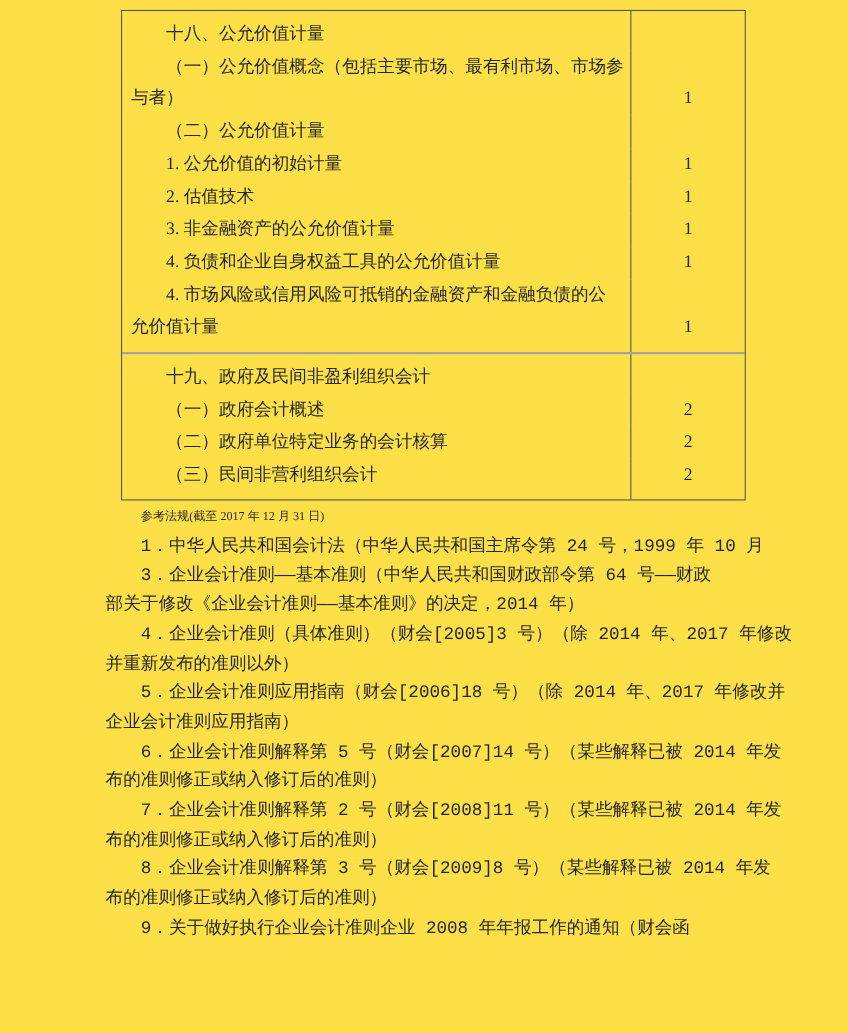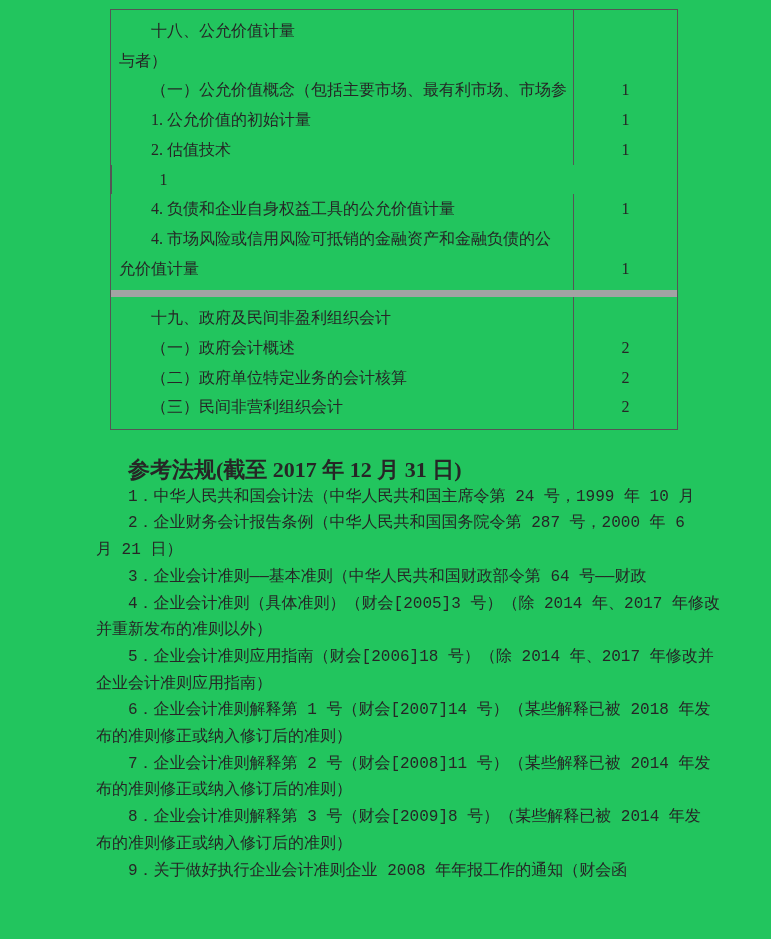--- a/index.html
+++ b/index.html
@@ -1,38 +1,38 @@
 <!DOCTYPE html>
 <html><head>
 <meta charset="utf-8">
 <style>
   html, body { margin: 0; padding: 0; }
   .page {
     position: relative;
     width: 771px;
     height: 939px;
-    background: #22c55e;
+    background: #fde047;
     overflow: hidden;
     font-family: "Liberation Serif", "DejaVu Serif", serif;
     color: #262626;
   }
 
   
   .syllabus-table {
     position: absolute;
     left: 110px;
     top: 9px;
     width: 568px;
     box-sizing: border-box;
     border: 1px solid #555555;
     font-size: 16px;
     line-height: 29.7px;
   }
   .t-section { width: 100%; }
-  .t-section + .t-section { border-top: 7px solid #a3a3a3; }
+  .t-section + .t-section { border-top: 2px solid #a3a3a3; }
   .t-row { display: flex; align-items: stretch; }
   .t-cell-content {
     flex: 1 1 auto;
     min-width: 0;
     padding-left: 8px;
     padding-right: 4px;
     box-sizing: border-box;
   }
   .t-line { white-space: nowrap; }
   .t-line.indent { text-indent: 32px; }
@@ -52,22 +52,22 @@
   
   .refs {
     position: absolute;
     left: 96px;
     top: 457px;
     width: 582px;
     font-size: 16px;
     line-height: 26.7px;
   }
   .refs-heading {
-    font-weight: bold;
-    font-size: 22px;
+    font-weight: normal;
+    font-size: 11px;
     text-indent: 32px;
     white-space: nowrap;
   }
   .ref-item { margin: 0; font-family: Liberation Mono, monospace; }
   .ref-line { display: block; white-space: nowrap; }
   .ref-line.first { text-indent: 32px; }
 </style>
 </head>
 <body>
 
@@ -77,38 +77,47 @@
 
     <div class="t-section">
       <div class="t-row">
         <div class="t-cell-content">
           <div class="t-line indent">十八、公允价值计量</div>
         </div>
         <div class="t-cell-value"></div>
       </div>
       <div class="t-row">
         <div class="t-cell-content">
+          <div class="t-line indent">（一）公允价值概念（包括主要市场、最有利市场、市场参</div>
           <div class="t-line">与者）</div>
-          <div class="t-line indent">（一）公允价值概念（包括主要市场、最有利市场、市场参</div>
         </div>
         <div class="t-cell-value">1</div>
+      </div>
+      <div class="t-row">
+        <div class="t-cell-content">
+          <div class="t-line indent">（二）公允价值计量</div>
+        </div>
+        <div class="t-cell-value"></div>
       </div>
       <div class="t-row">
         <div class="t-cell-content">
           <div class="t-line indent">1. 公允价值的初始计量</div>
         </div>
         <div class="t-cell-value">1</div>
       </div>
       <div class="t-row">
         <div class="t-cell-content">
           <div class="t-line indent">2. 估值技术</div>
         </div>
         <div class="t-cell-value">1</div>
       </div>
       <div class="t-row">
+        <div class="t-cell-content">
+          <div class="t-line indent">3. 非金融资产的公允价值计量</div>
+        </div>
         <div class="t-cell-value">1</div>
       </div>
       <div class="t-row">
         <div class="t-cell-content">
           <div class="t-line indent">4. 负债和企业自身权益工具的公允价值计量</div>
         </div>
         <div class="t-cell-value">1</div>
       </div>
       <div class="t-row">
         <div class="t-cell-content">
@@ -148,36 +157,33 @@
 
   </div>
 
   <div class="refs">
     <div class="refs-heading">参考法规(截至 2017 年 12 月 31 日)</div>
 
     <p class="ref-item">
       <span class="ref-line first">1．中华人民共和国会计法（中华人民共和国主席令第 24 号，1999 年 10 月</span>
     </p>
     <p class="ref-item">
-      <span class="ref-line first">2．企业财务会计报告条例（中华人民共和国国务院令第 287 号，2000 年 6</span>
-      <span class="ref-line">月 21 日）</span>
-    </p>
-    <p class="ref-item">
       <span class="ref-line first">3．企业会计准则——基本准则（中华人民共和国财政部令第 64 号——财政</span>
+      <span class="ref-line">部关于修改《企业会计准则——基本准则》的决定，2014 年）</span>
     </p>
     <p class="ref-item">
       <span class="ref-line first">4．企业会计准则（具体准则）（财会[2005]3 号）（除 2014 年、2017 年修改</span>
       <span class="ref-line">并重新发布的准则以外）</span>
     </p>
     <p class="ref-item">
       <span class="ref-line first">5．企业会计准则应用指南（财会[2006]18 号）（除 2014 年、2017 年修改并</span>
       <span class="ref-line">企业会计准则应用指南）</span>
     </p>
     <p class="ref-item">
-      <span class="ref-line first">6．企业会计准则解释第 1 号（财会[2007]14 号）（某些解释已被 2018 年发</span>
+      <span class="ref-line first">6．企业会计准则解释第 5 号（财会[2007]14 号）（某些解释已被 2014 年发</span>
       <span class="ref-line">布的准则修正或纳入修订后的准则）</span>
     </p>
     <p class="ref-item">
       <span class="ref-line first">7．企业会计准则解释第 2 号（财会[2008]11 号）（某些解释已被 2014 年发</span>
       <span class="ref-line">布的准则修正或纳入修订后的准则）</span>
     </p>
     <p class="ref-item">
       <span class="ref-line first">8．企业会计准则解释第 3 号（财会[2009]8 号）（某些解释已被 2014 年发</span>
       <span class="ref-line">布的准则修正或纳入修订后的准则）</span>
     </p>

